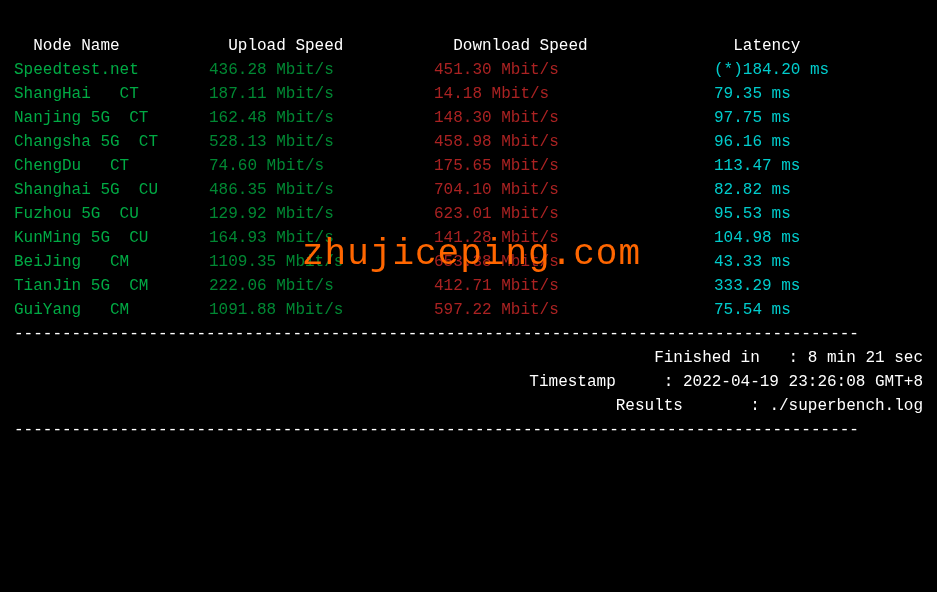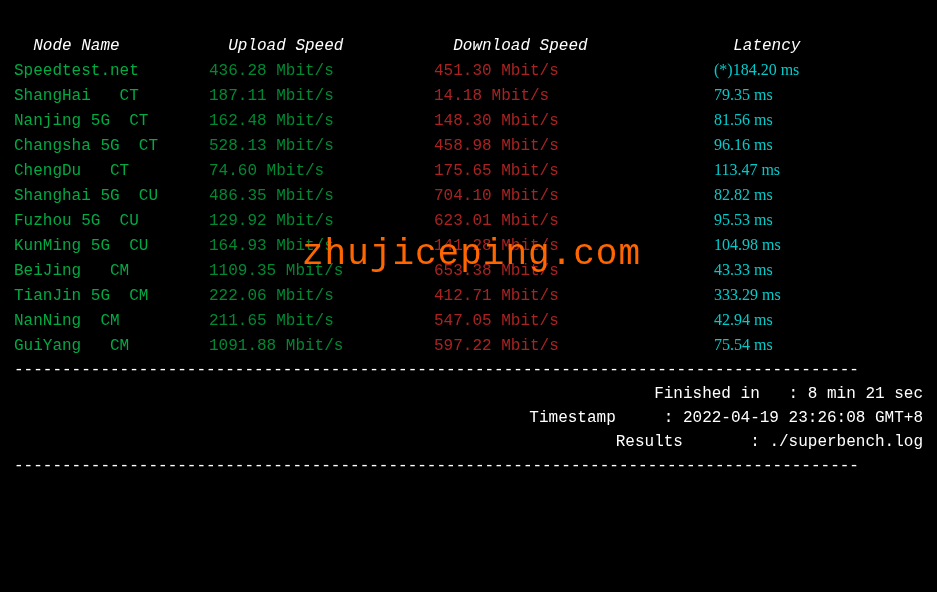--- a/index.html
+++ b/index.html
@@ -17,41 +17,39 @@
       width: 937px;
       height: 592px;
       overflow: hidden;
       position: relative;
     }
     .line {
       white-space: pre;
     }
     .header {
       color: #ffffff;
-      font-style: italic;
     }
     .node {
       color: #00aa44;
       display: inline-block;
       width: 195px;
     }
     .upload {
       color: #008833;
       display: inline-block;
       width: 225px;
     }
     .download {
       color: #aa2222;
       display: inline-block;
       width: 280px;
     }
     .latency {
       color: #00cccc;
       display: inline-block;
-      font-family: Liberation Serif, serif;
     }
     .divider {
       color: #ffffff;
       letter-spacing: 0;
     }
     .footer {
       color: #ffffff;
       white-space: pre;
       text-align: right;
     }
@@ -74,29 +72,28 @@
 </head>
 <body>
 
 <div class="line header">
   <span class="col-node">Node Name</span><span class="col-upload">Upload Speed</span><span class="col-download">Download Speed</span><span class="col-latency">Latency</span>
 </div>
 
 <div id="rows-container">
     <div class="line"><span class="node">Speedtest.net</span><span class="upload">436.28 Mbit/s</span><span class="download">451.30 Mbit/s</span><span class="latency">(*)184.20 ms</span></div>
     <div class="line"><span class="node">ShangHai   CT</span><span class="upload">187.11 Mbit/s</span><span class="download">14.18 Mbit/s</span><span class="latency">79.35 ms</span></div>
-    <div class="line"><span class="node">Nanjing 5G  CT</span><span class="upload">162.48 Mbit/s</span><span class="download">148.30 Mbit/s</span><span class="latency">81.56 ms</span></div>
+    <div class="line"><span class="node">Nanjing 5G  CT</span><span class="upload">162.48 Mbit/s</span><span class="download">148.30 Mbit/s</span><span class="latency">97.75 ms</span></div>
     <div class="line"><span class="node">Changsha 5G  CT</span><span class="upload">528.13 Mbit/s</span><span class="download">458.98 Mbit/s</span><span class="latency">96.16 ms</span></div>
     <div class="line"><span class="node">ChengDu   CT</span><span class="upload">74.60 Mbit/s</span><span class="download">175.65 Mbit/s</span><span class="latency">113.47 ms</span></div>
     <div class="line"><span class="node">Shanghai 5G  CU</span><span class="upload">486.35 Mbit/s</span><span class="download">704.10 Mbit/s</span><span class="latency">82.82 ms</span></div>
     <div class="line"><span class="node">Fuzhou 5G  CU</span><span class="upload">129.92 Mbit/s</span><span class="download">623.01 Mbit/s</span><span class="latency">95.53 ms</span></div>
     <div class="line"><span class="node">KunMing 5G  CU</span><span class="upload">164.93 Mbit/s</span><span class="download">141.28 Mbit/s</span><span class="latency">104.98 ms</span></div>
     <div class="line"><span class="node">BeiJing   CM</span><span class="upload">1109.35 Mbit/s</span><span class="download">653.38 Mbit/s</span><span class="latency">43.33 ms</span></div>
     <div class="line"><span class="node">TianJin 5G  CM</span><span class="upload">222.06 Mbit/s</span><span class="download">412.71 Mbit/s</span><span class="latency">333.29 ms</span></div>
-    <div class="line"><span class="node">NanNing  CM</span><span class="upload">211.65 Mbit/s</span><span class="download">547.05 Mbit/s</span><span class="latency">42.94 ms</span></div>
     <div class="line"><span class="node">GuiYang   CM</span><span class="upload">1091.88 Mbit/s</span><span class="download">597.22 Mbit/s</span><span class="latency">75.54 ms</span></div>
   </div>
 
 <div class="divider">----------------------------------------------------------------------------------------</div>
 
 <div class="footer"><span> Finished in   : </span><span>8 min 21 sec</span></div>
 <div class="footer"><span> Timestamp     : </span><span>2022-04-19 23:26:08 GMT+8</span></div>
 <div class="footer"><span> Results       : </span><span>./superbench.log</span></div>
 
 <div class="divider">----------------------------------------------------------------------------------------</div>

